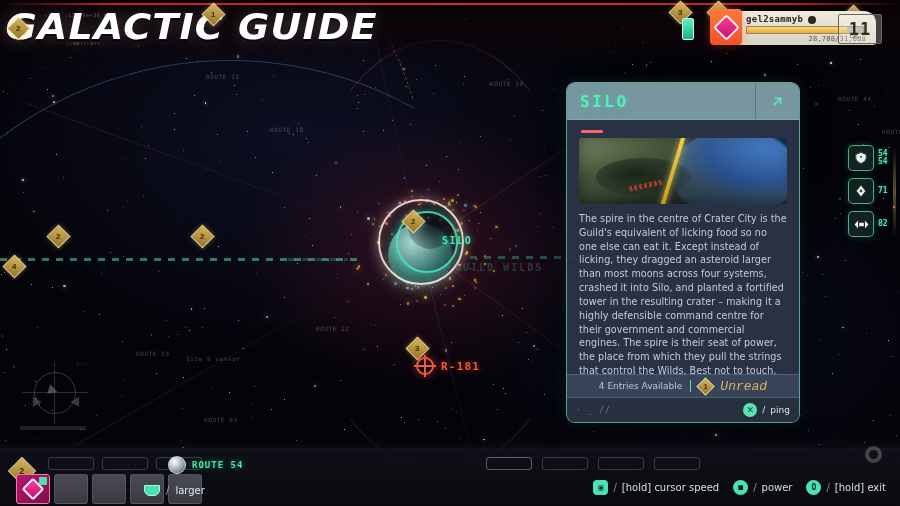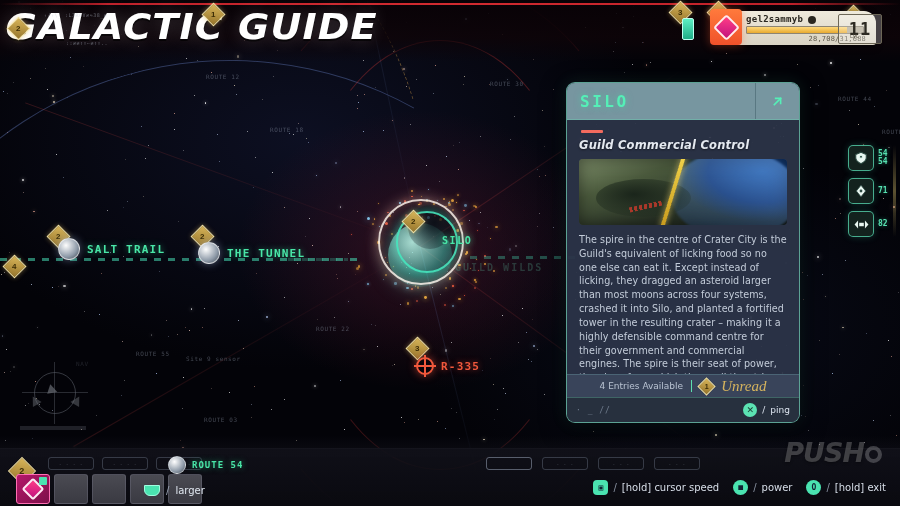--- a/index.html
+++ b/index.html
@@ -325,22 +325,22 @@
   }
   #entries-sep { width:1px; height:12px; background:#5ddfae; }
   #unread-diamond {
     width:13px; height:13px; transform:rotate(45deg);
     background:linear-gradient(145deg,#d8b559,#96752c);
     border:1px solid #f0dfa0;
     display:flex; align-items:center; justify-content:center;
   }
   #unread-diamond span { transform:rotate(-45deg); font-size:7px; color:#3c2d06; font-weight:bold; }
   #unread-label {
-    font-family:Liberation Serif, serif;
-    font-size:15px; font-style:italic; color:#d6b45e;
+    font-family:Liberation Mono, monospace;
+    font-size:13px; font-style:italic; color:#d6b45e;
   }
   #codex-footer {
     flex:none; height:25px;
     background:rgba(40,48,62,.96);
     border-top:1px solid rgba(110,200,175,.35);
     display:flex; align-items:center; padding:0 9px;
   }
   #codex-footer-left {
     flex:1;
     font-family:"DejaVu Sans Mono", monospace;
@@ -1020,39 +1020,31 @@
         <span>2</span>
       </div>
     <div class="silo-map-label">SILO</div>
   </div>
 
   <div class="guild-wilds">GUILD WILDS</div>
 
   <div class="diamond" style="left:50px; top:228px;">
       <span>2</span>
     </div>
-  <div class="poi" style="left:58px; top:238px;">
-    <div class="poi-orb"></div>
-    <div class="poi-label">SALT TRAIL</div>
-  </div>
 
   <div class="diamond" style="left:194px; top:228px;">
       <span>2</span>
     </div>
-  <div class="poi" style="left:198px; top:242px;">
-    <div class="poi-orb"></div>
-    <div class="poi-label">THE TUNNEL</div>
-  </div>
 
   <div class="diamond" style="left:409px; top:340px;">
       <span>3</span>
     </div>
   <div class="poi" style="left:416px; top:357px;">
     <div class="poi-target"></div>
-    <div class="poi-label red">R-335</div>
+    <div class="poi-label red">R-181</div>
   </div>
 
   <div class="diamond" style="left:6px; top:258px;">
       <span>4</span>
     </div>
 
   <div class="faint-label" style="left:206px; top:73px;">ROUTE 12</div>
   <div class="faint-label" style="left:270px; top:126px;">ROUTE 18</div>
   <div class="faint-label" style="left:490px; top:80px;">ROUTE 30</div>
   <div class="faint-label" style="left:838px; top:95px;">ROUTE 44</div>
@@ -1157,21 +1149,20 @@
     <div id="codex-expand">
       <svg width="15" height="15" viewBox="0 0 24 24" fill="none" stroke="#55efb7" stroke-width="2.6" stroke-linecap="square">
         <path d="M7 17 L17 7"></path>
           <path d="M9 7 H17 V15"></path>
       </svg>
     </div>
   </div>
 
   <div id="codex-body">
     <div id="accent-dash"></div>
-    <div id="codex-subtitle">Guild Commercial Control</div>
     <div id="codex-image">
       <div class="limb"></div>
       <div class="crater"></div>
       <div class="spire"></div>
       <div class="rednote"></div>
     </div>
     <div id="codex-text">The spire in the centre of Crater City is the Guild's equivalent of licking food so no one else can eat it. Except instead of licking, they dragged an asteroid larger than most moons across four systems, crashed it into Silo, and planted a fortified tower in the resulting crater – making it a highly defensible command centre for their government and commercial engines. The spire is their seat of power, the place from which they pull the strings that control the Wilds. Best not to touch.</div>
 
   </div>
 
@@ -1248,13 +1239,13 @@
       <span class="hk-text">power</span>
     </div>
     <div class="hotkey">
       <div class="hk-btn round">O</div>
       <span class="hk-sep">/</span>
       <span class="hk-text">[hold] exit</span>
     </div>
   </div>
 </div>
 
-<div id="watermark"><span>PUSH</span><span class="ring"></span></div>
+<div id="watermark"><span class="ring"></span></div>
 
 </body></html>

